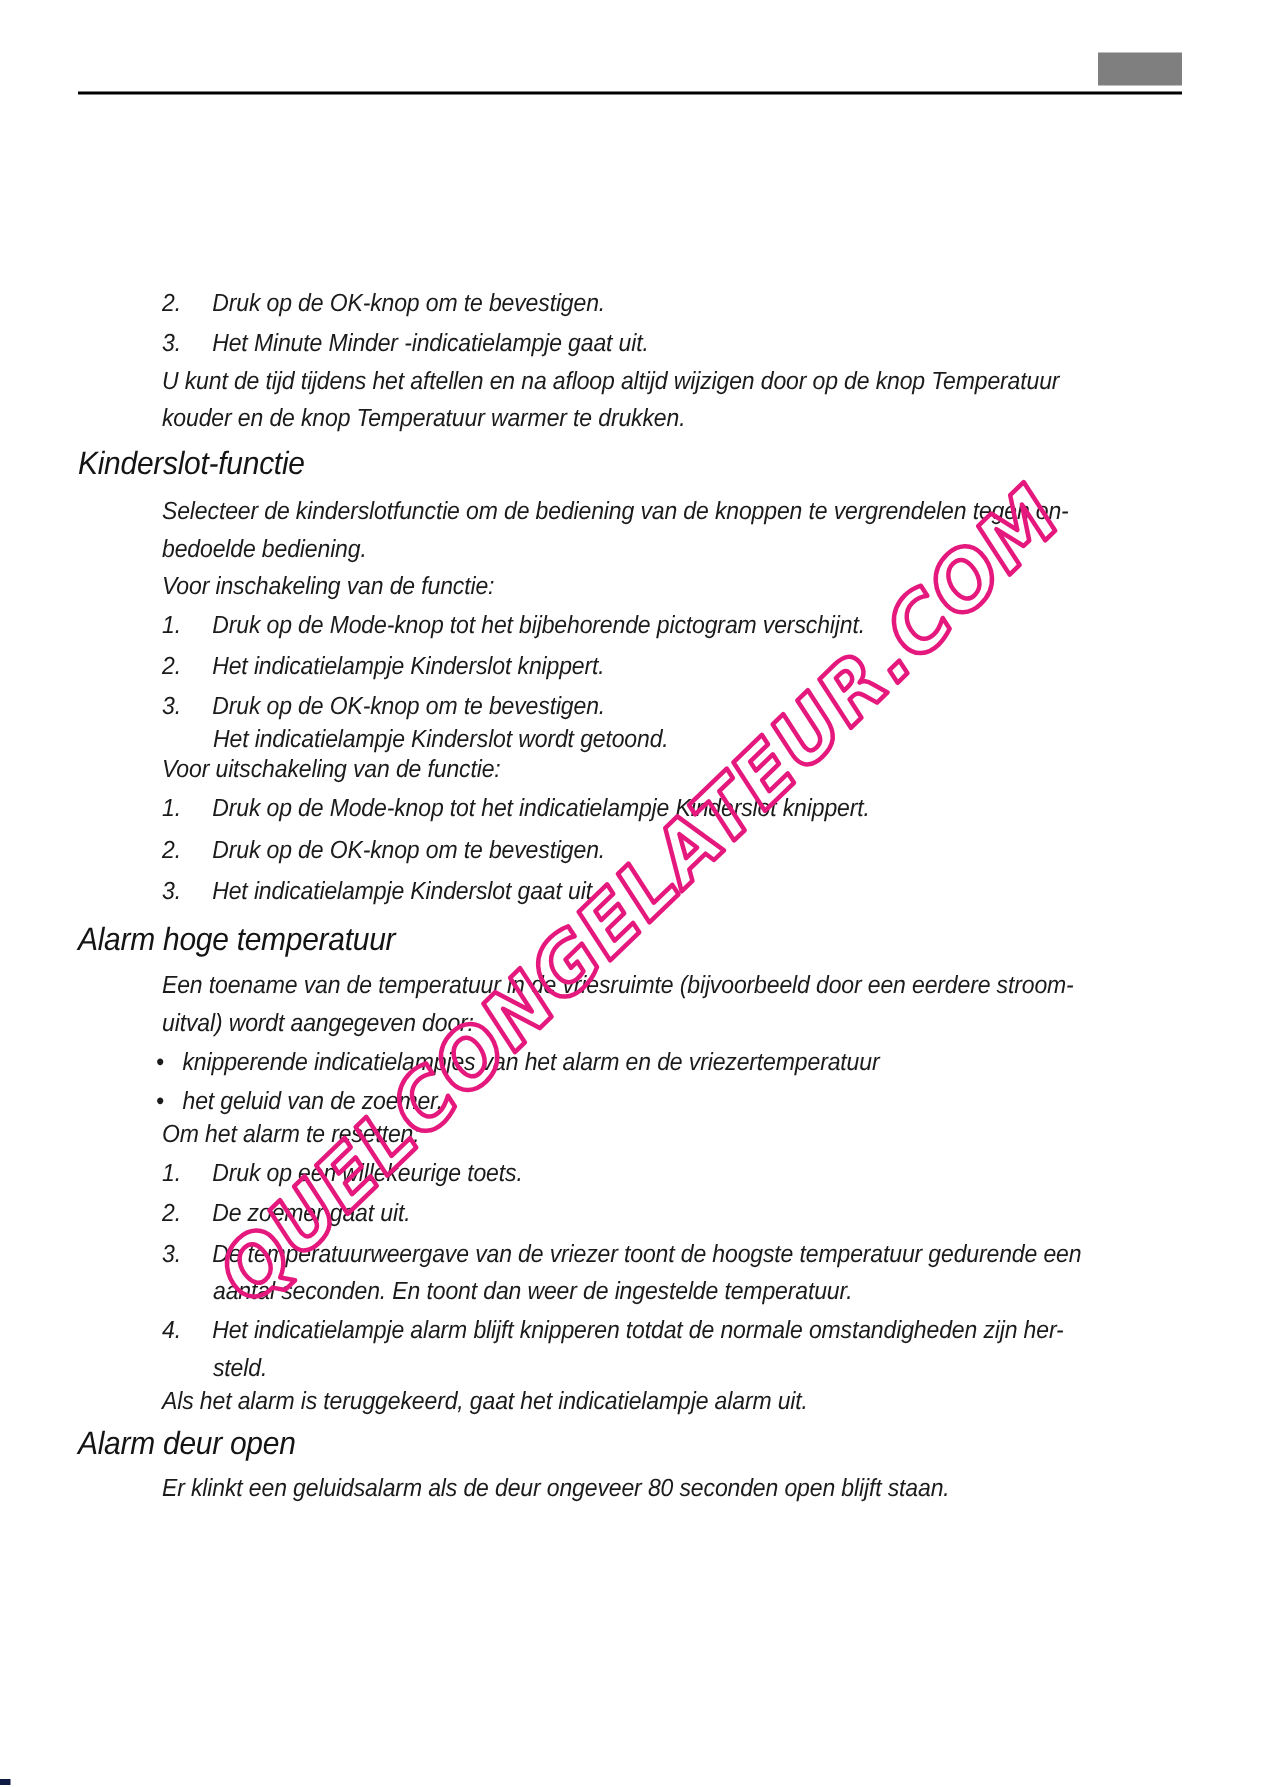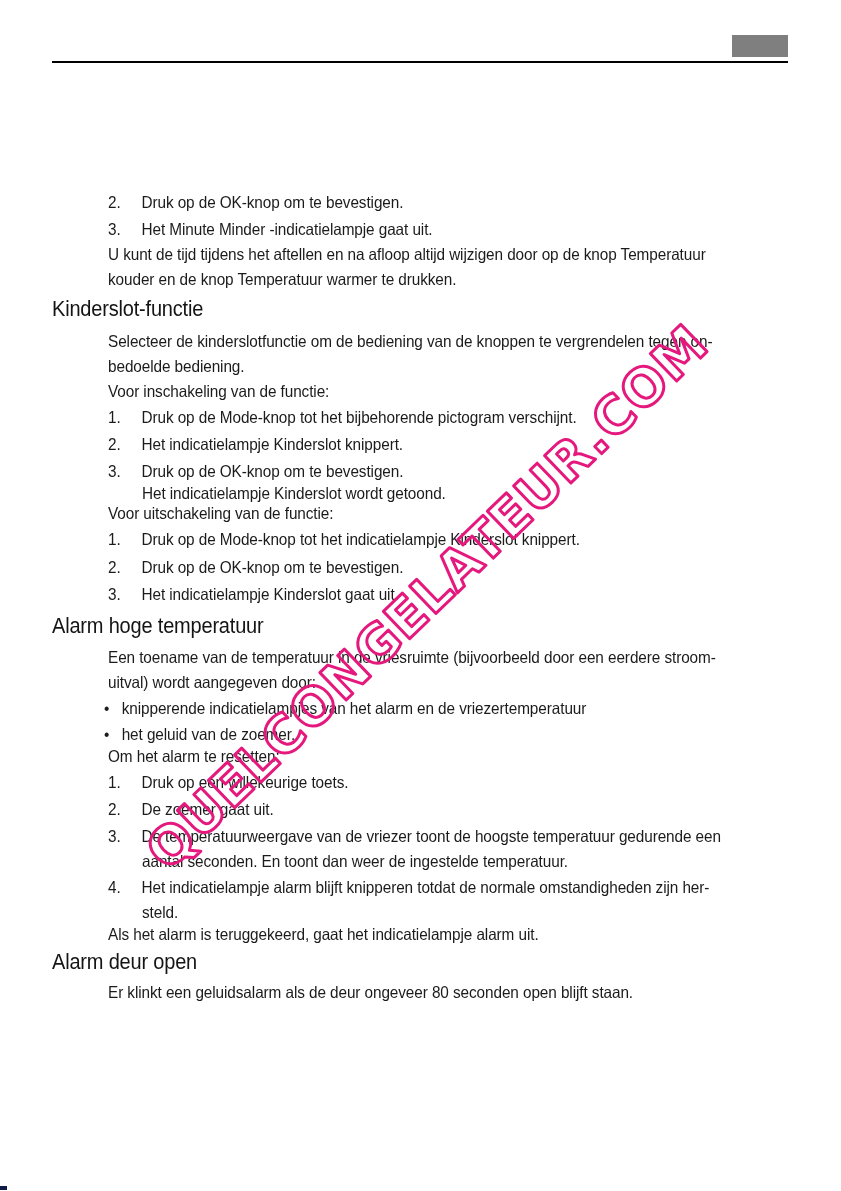--- a/index.html
+++ b/index.html
@@ -1,20 +1,20 @@
 <!DOCTYPE html>
 <html><head>
 <meta charset="utf-8">
 <style>
   html,body{margin:0;padding:0;}
   body{
     width:841px;height:1191px;position:relative;background:#ffffff;overflow:hidden;
     font-family:"Liberation Sans",sans-serif;
   }
-  .page{position:absolute;inset:0;}
+  .page{position:absolute;inset:0;font-style:italic;}
   .page-tab{position:absolute;left:732px;top:35px;width:56px;height:22px;background:#7f7f7f;}
   .rule{position:absolute;left:52px;top:61px;width:736px;height:2px;background:#000;}
   .corner-mark{position:absolute;left:0;top:1186px;width:7px;height:4px;background:#0d1b45;}
 
   .t{
     position:absolute;white-space:nowrap;color:#1b1b1b;font-size:16.5px;line-height:1.15;
     transform:scaleX(0.93);transform-origin:0 0;letter-spacing:-0.1px;
   }
   .para{left:108px;}
   .sub{left:142px;}

